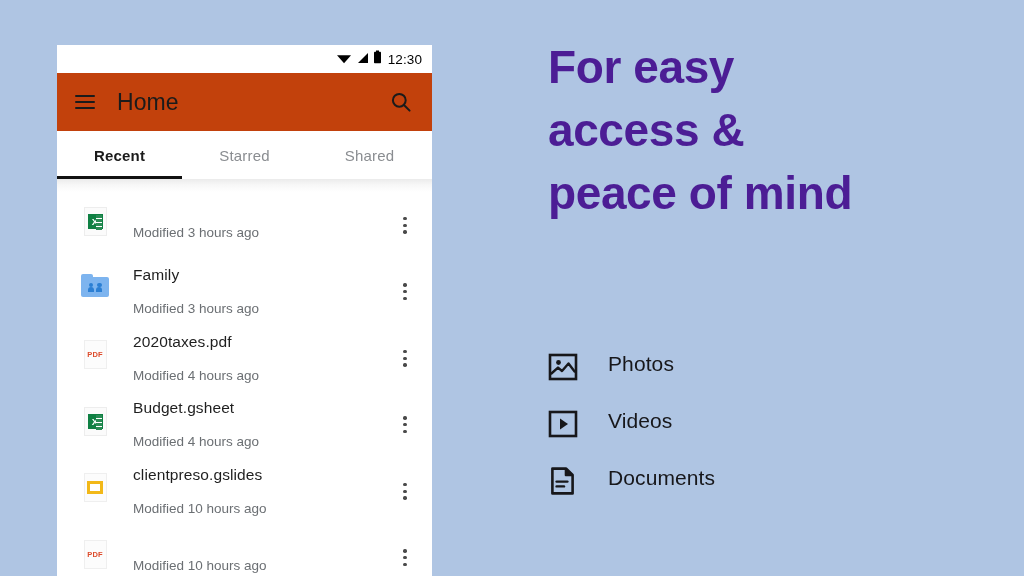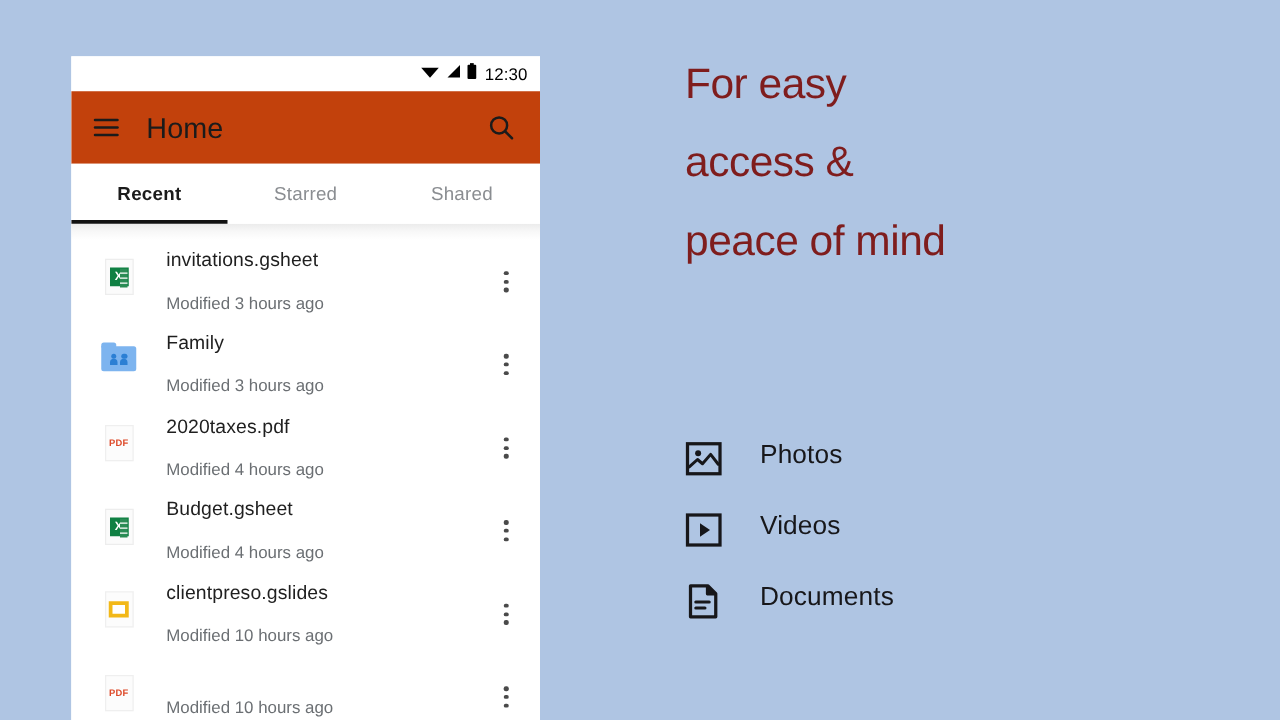--- a/index.html
+++ b/index.html
@@ -173,24 +173,24 @@
   }
   .ic-slides .box {
     width:16px; height:13px; background:#f2b818;
     display:flex; align-items:center; justify-content:center;
   }
   .ic-slides .box em { display:block; width:10px; height:7px; background:#ffffff; }
 
   
   #promo { position:absolute; left:548px; top:36px; width:450px; }
   .headline {
-    font-size:34px;
+    font-size:46px;
     line-height:63px;
-    color:#7f1d1d;
-    font-weight:400;
+    color:#4c1d95;
+    font-weight:700;
     letter-spacing:-0.4px;
     white-space:pre-line;
   }
   #features { position:absolute; left:548px; top:352px; }
   .feature {
     display:flex; align-items:flex-start;
     height:57px;
   }
   .feat-icon { width:34px; flex:0 0 34px; display:flex; align-items:center; justify-content:flex-start; }
   .feat-label {
@@ -256,21 +256,20 @@
     <div class="filelist">
 
       <div class="file-row">
         <div class="file-icon-wrap">
           <div class="ic-sheet">
               <span class="sq">X</span>
               <span class="grid"></span>
             </div>
         </div>
         <div class="file-text">
-          <div class="file-name">invitations.gsheet</div>
           <div class="file-sub">Modified 3 hours ago</div>
         </div>
         <div class="kebab">
             <i></i>
             <i></i>
             <i></i>
           </div>
       </div>
 
       <div class="file-row">

